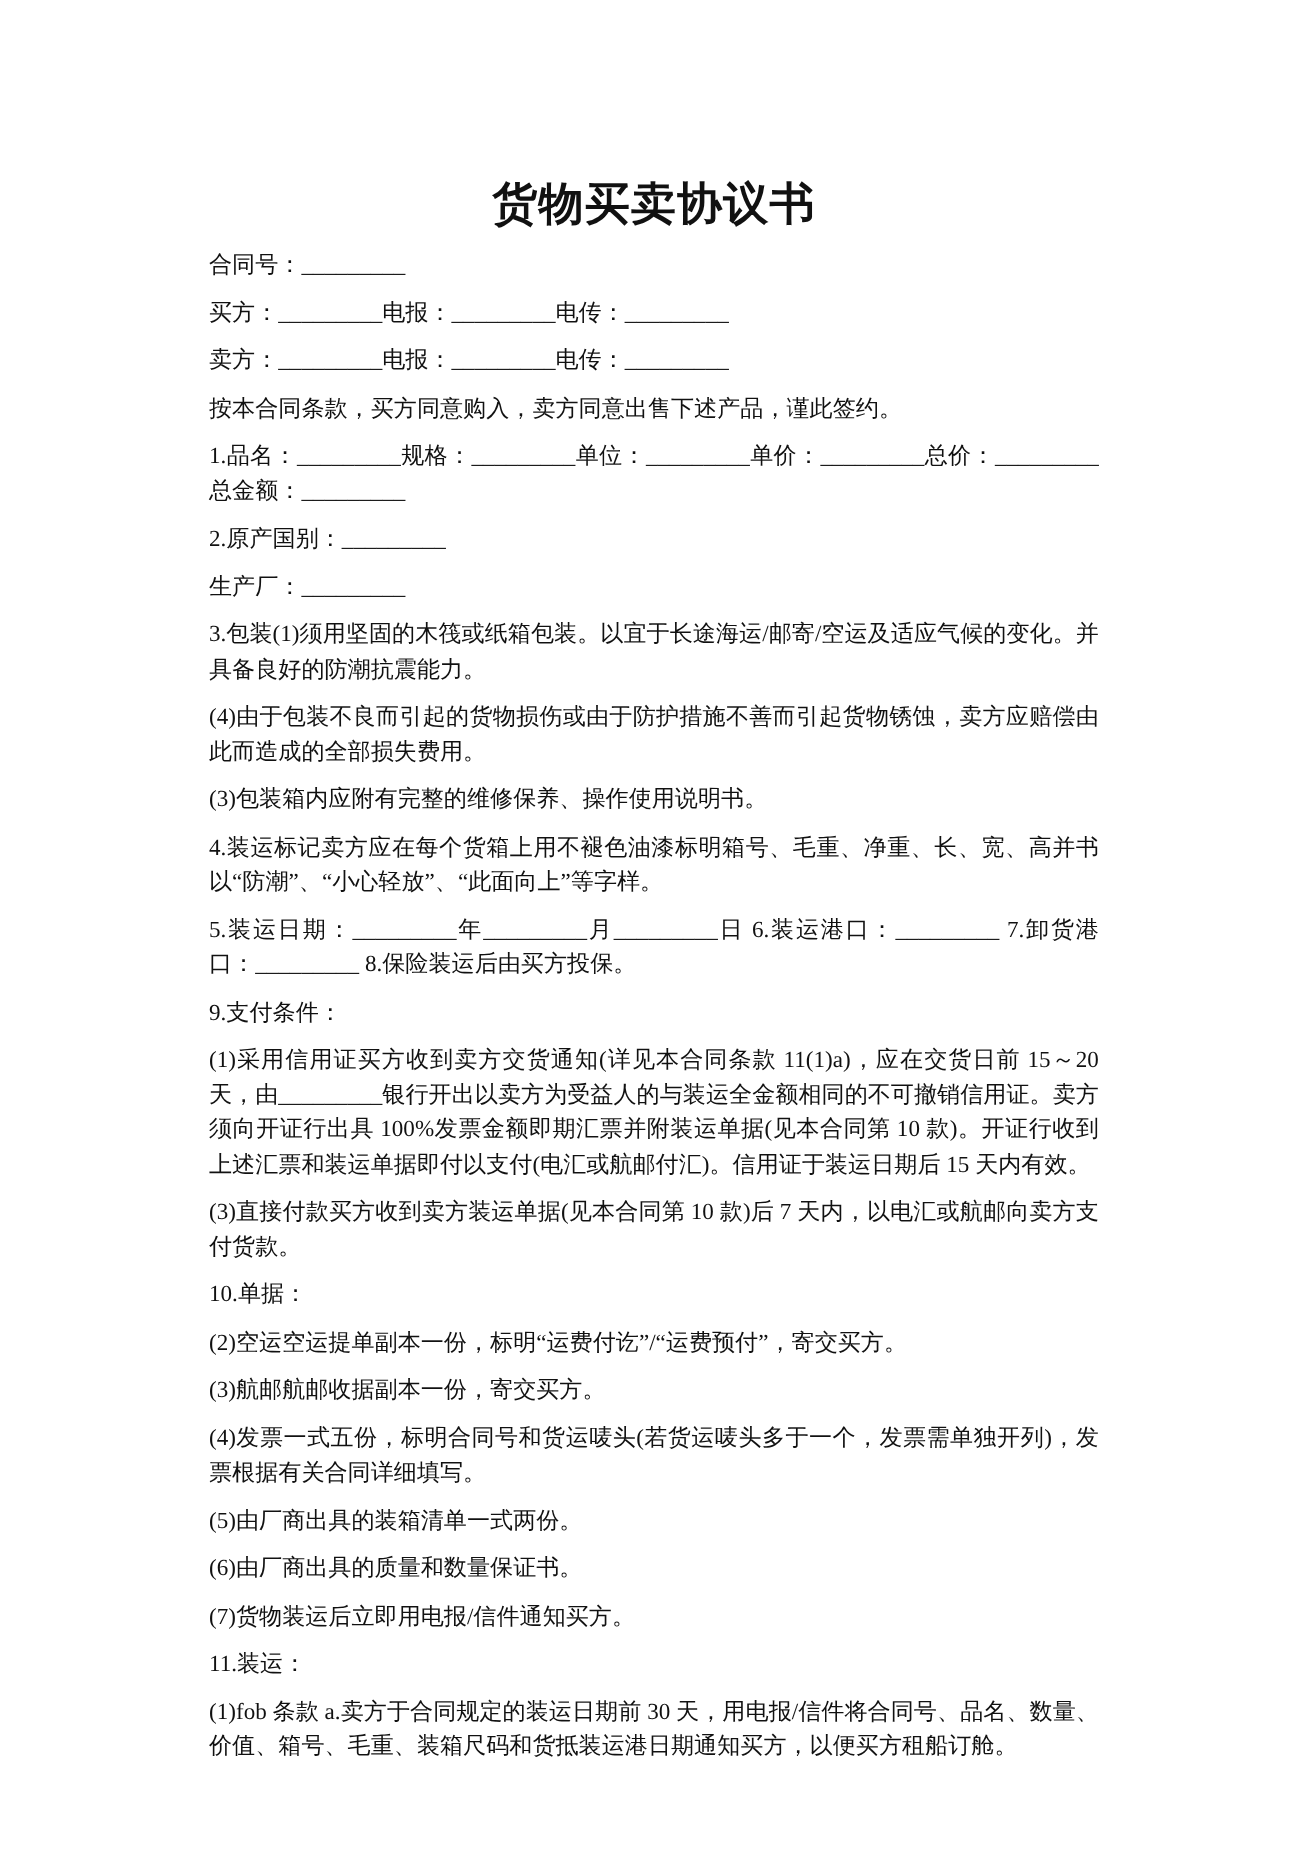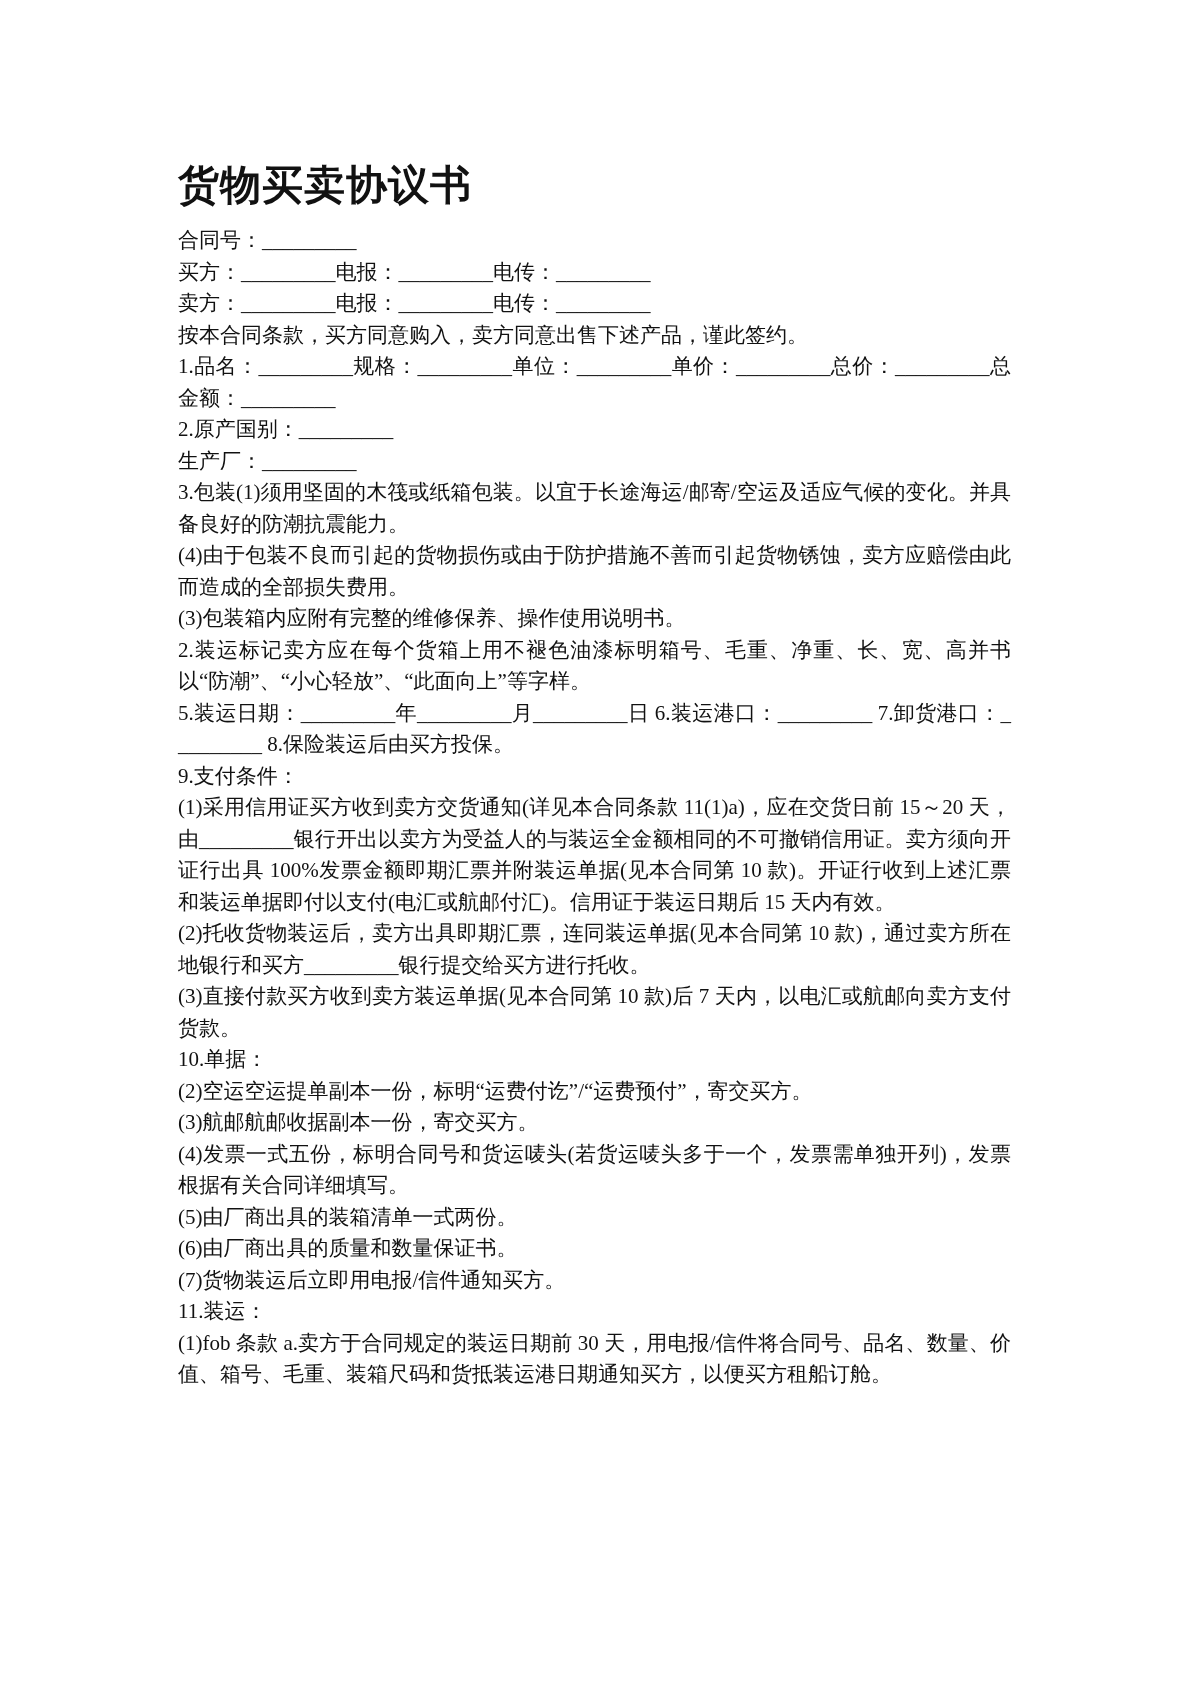--- a/index.html
+++ b/index.html
@@ -20,24 +20,25 @@
     position: absolute;
     left: 178px;
     top: 163px;
     width: 833px;
   }
   .doc-title {
     margin: 0 0 17px 0;
     font-size: 41px;
     line-height: 45px;
     font-weight: bold;
+    text-align: center;
     letter-spacing: 1px;
   }
   .doc-par {
-    margin: 0;
+    margin: 12px;
     font-size: 21px;
     line-height: 31.5px;
     text-align: justify;
     text-justify: inter-ideograph;
     word-break: break-all;
     overflow-wrap: anywhere;
   }
 </style>
 </head>
 <body>
@@ -48,25 +49,24 @@
     <p class="doc-par">合同号：_________</p>
     <p class="doc-par">买方：_________电报：_________电传：_________</p>
     <p class="doc-par">卖方：_________电报：_________电传：_________</p>
     <p class="doc-par">按本合同条款，买方同意购入，卖方同意出售下述产品，谨此签约。</p>
     <p class="doc-par">1.品名：_________规格：_________单位：_________单价：_________总价：_________总金额：_________</p>
     <p class="doc-par">2.原产国别：_________</p>
     <p class="doc-par">生产厂：_________</p>
     <p class="doc-par">3.包装(1)须用坚固的木筏或纸箱包装。以宜于长途海运/邮寄/空运及适应气候的变化。并具备良好的防潮抗震能力。</p>
     <p class="doc-par">(4)由于包装不良而引起的货物损伤或由于防护措施不善而引起货物锈蚀，卖方应赔偿由此而造成的全部损失费用。</p>
     <p class="doc-par">(3)包装箱内应附有完整的维修保养、操作使用说明书。</p>
-    <p class="doc-par">2.装运标记卖方应在每个货箱上用不褪色油漆标明箱号、毛重、净重、长、宽、高并书以“防潮”、“小心轻放”、“此面向上”等字样。</p>
+    <p class="doc-par">4.装运标记卖方应在每个货箱上用不褪色油漆标明箱号、毛重、净重、长、宽、高并书以“防潮”、“小心轻放”、“此面向上”等字样。</p>
     <p class="doc-par">5.装运日期：_________年_________月_________日 6.装运港口：_________ 7.卸货港口：_________ 8.保险装运后由买方投保。</p>
     <p class="doc-par">9.支付条件：</p>
     <p class="doc-par">(1)采用信用证买方收到卖方交货通知(详见本合同条款 11(1)a)，应在交货日前 15～20 天，由_________银行开出以卖方为受益人的与装运全金额相同的不可撤销信用证。卖方须向开证行出具 100%发票金额即期汇票并附装运单据(见本合同第 10 款)。开证行收到上述汇票和装运单据即付以支付(电汇或航邮付汇)。信用证于装运日期后 15 天内有效。</p>
-    <p class="doc-par">(2)托收货物装运后，卖方出具即期汇票，连同装运单据(见本合同第 10 款)，通过卖方所在地银行和买方_________银行提交给买方进行托收。</p>
     <p class="doc-par">(3)直接付款买方收到卖方装运单据(见本合同第 10 款)后 7 天内，以电汇或航邮向卖方支付货款。</p>
     <p class="doc-par">10.单据：</p>
     <p class="doc-par">(2)空运空运提单副本一份，标明“运费付讫”/“运费预付”，寄交买方。</p>
     <p class="doc-par">(3)航邮航邮收据副本一份，寄交买方。</p>
     <p class="doc-par">(4)发票一式五份，标明合同号和货运唛头(若货运唛头多于一个，发票需单独开列)，发票根据有关合同详细填写。</p>
     <p class="doc-par">(5)由厂商出具的装箱清单一式两份。</p>
     <p class="doc-par">(6)由厂商出具的质量和数量保证书。</p>
     <p class="doc-par">(7)货物装运后立即用电报/信件通知买方。</p>
     <p class="doc-par">11.装运：</p>
     <p class="doc-par">(1)fob 条款 a.卖方于合同规定的装运日期前 30 天，用电报/信件将合同号、品名、数量、价值、箱号、毛重、装箱尺码和货抵装运港日期通知买方，以便买方租船订舱。</p>

